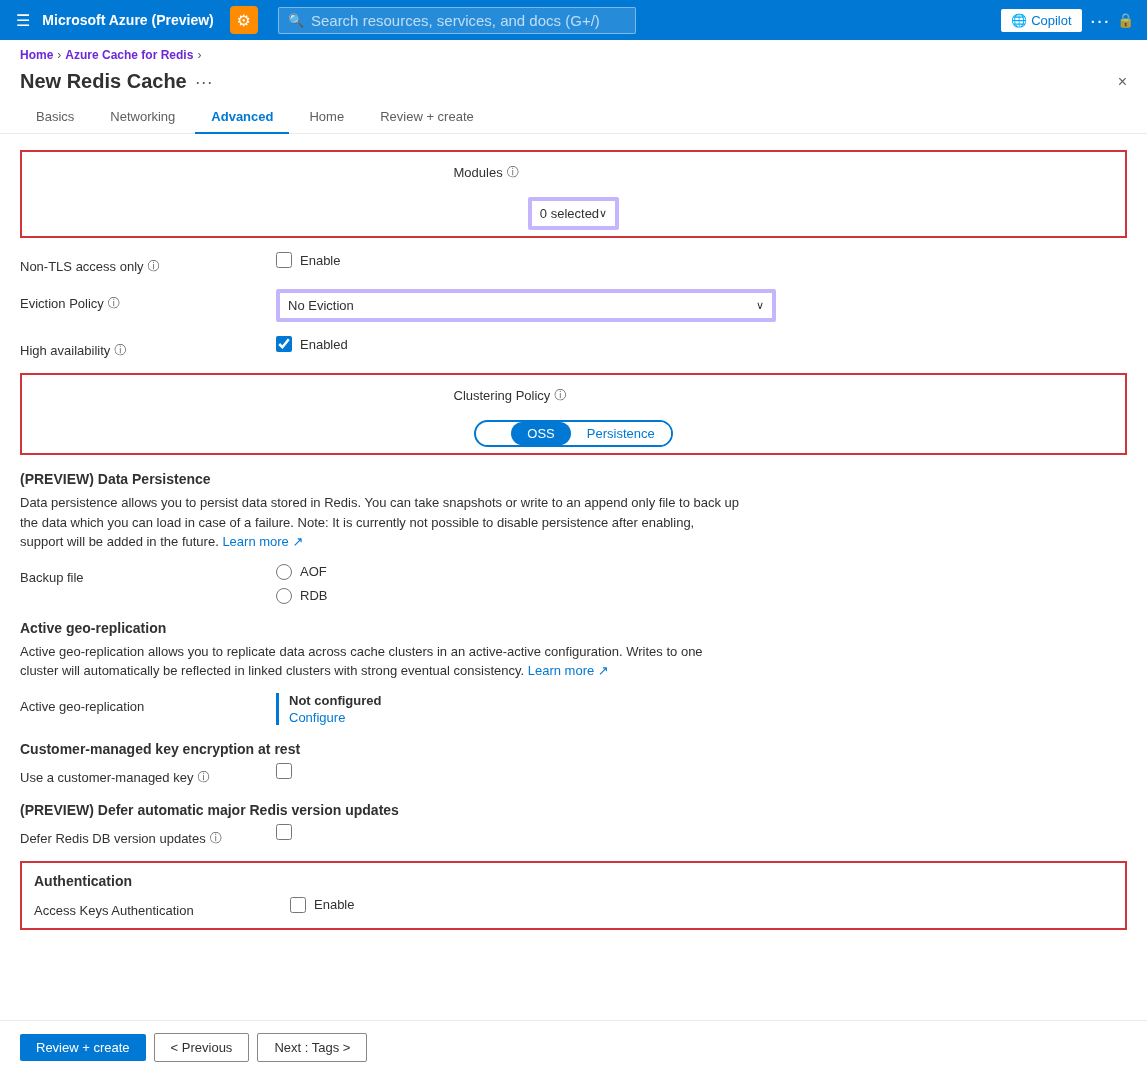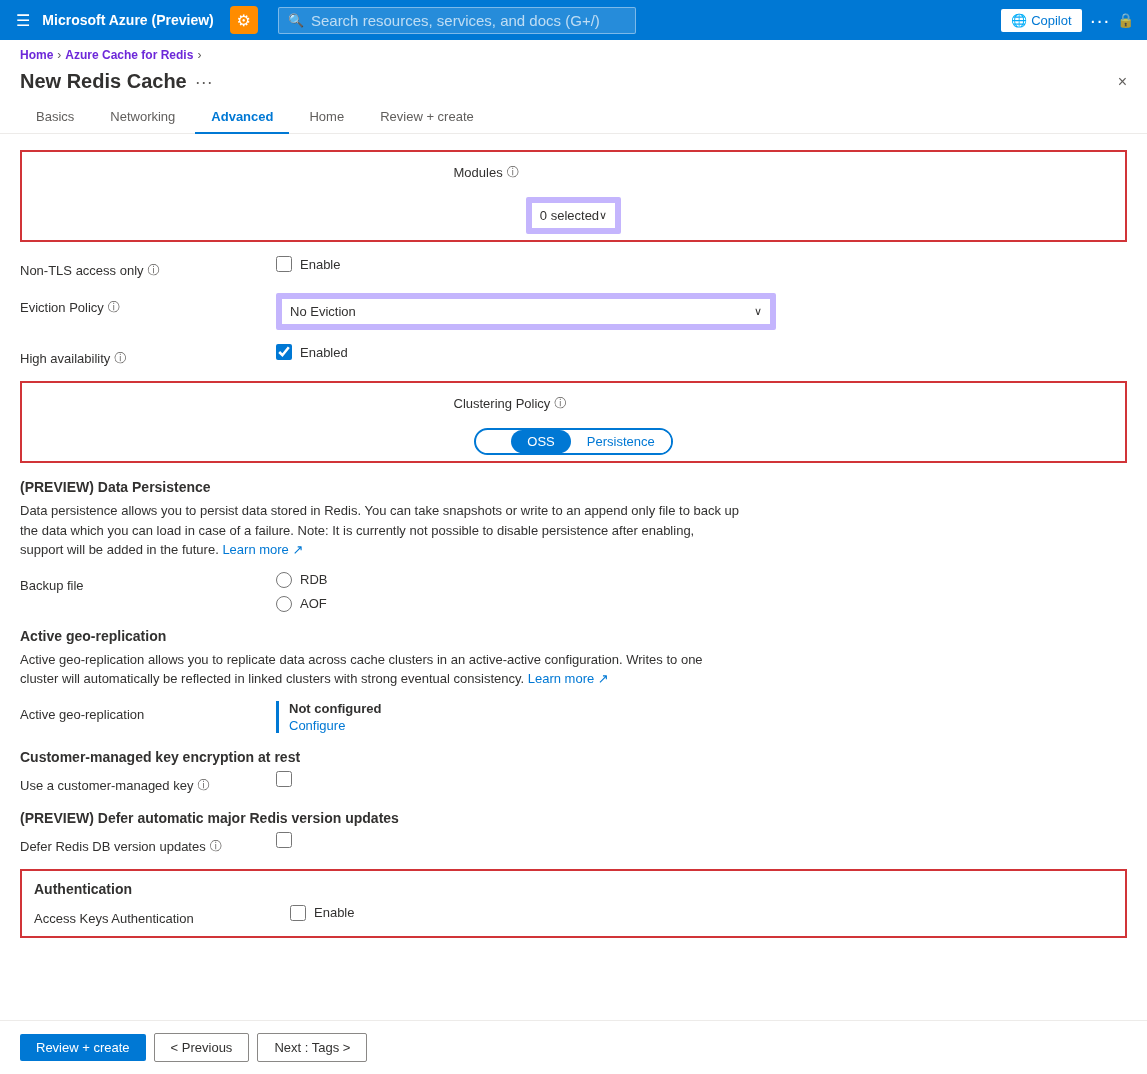--- a/index.html
+++ b/index.html
@@ -151,21 +151,21 @@
       flex-direction: column;
     }
     .highlighted-row .form-label {
       margin-left: 0;
     }
 
     
     .dropdown {
       width: 100%;
       max-width: 500px;
-      border: 6px solid #c4b5fd;
+      border: 4px solid #c4b5fd;
       border-radius: 2px;
       padding: 5px 8px;
       background: white;
       display: flex;
       align-items: center;
       justify-content: space-between;
       cursor: pointer;
       font-size: 13px;
     }
     .dropdown .chevron { font-size: 11px; color: #323130; }
@@ -407,25 +407,25 @@
     </div>
 
     <div class="form-row">
       <div class="form-label">
         <span>Backup file</span>
       </div>
       <div class="form-control">
         <div class="radio-group">
           <label class="radio-label">
             <input type="radio" name="backup" style="">
-            <span>RDB</span>
+            <span>AOF</span>
           </label>
           <label class="radio-label">
             <input type="radio" name="backup" style="">
-            <span>AOF</span>
+            <span>RDB</span>
           </label>
         </div>
       </div>
     </div>
 
     <div class="section-heading">Active geo-replication</div>
     <div class="section-desc">
       <span>Active geo-replication allows you to replicate data across cache clusters in an active-active configuration. Writes to one cluster will automatically be reflected in linked clusters with strong eventual consistency.</span>
       <a href="#">
         <span>Learn more</span> ↗

